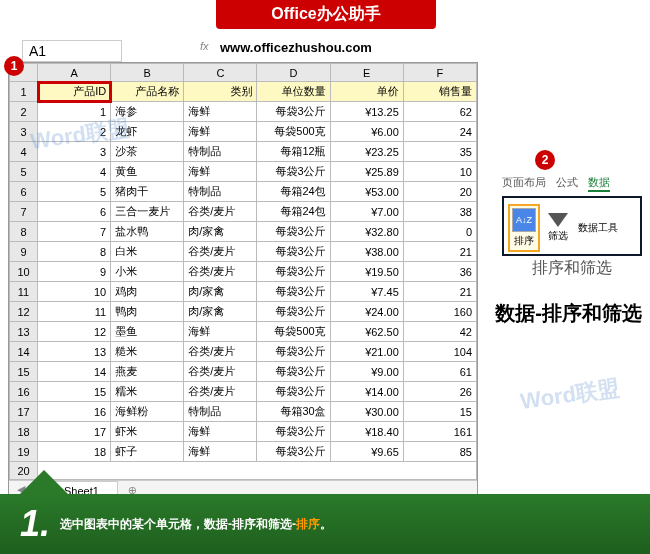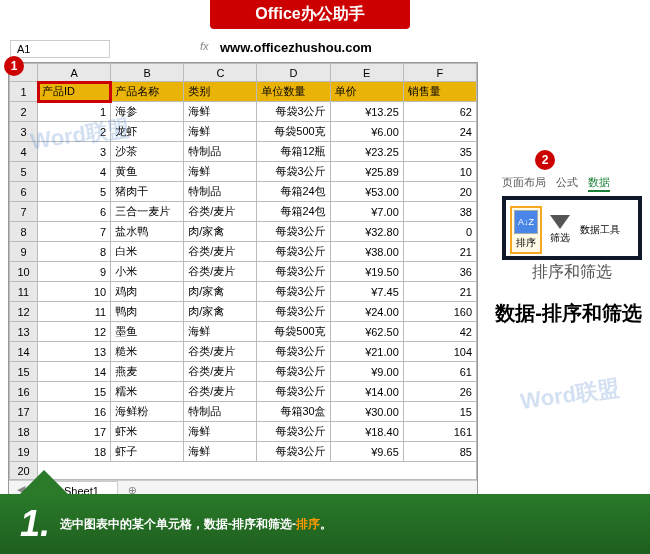--- a/index.html
+++ b/index.html
@@ -1,42 +1,42 @@
 <!DOCTYPE html>
 <html><head>
 <meta charset="utf-8">
 <style>
 * { margin: 0; padding: 0; box-sizing: border-box; }
 body { font-family: "Microsoft YaHei", SimSun, sans-serif; font-size: 11px; width: 650px; height: 554px; background: #fff; position: relative; overflow: hidden; }
-.banner { background: #c00; color: #fff; font-weight: bold; font-size: 16px; text-align: center; padding: 4px 0; margin: 0 auto; width: 200px; border-radius: 0 0 4px 4px; position: absolute; left: 210px; top: 0; z-index: 10; }
+.banner { background: #c00; color: #fff; font-weight: bold; font-size: 16px; text-align: center; padding: 4px 0; margin: 0 auto; width: 220px; border-radius: 0 0 4px 4px; position: absolute; left: 216px; top: 0; z-index: 10; }
 .url { position: absolute; top: 40px; left: 220px; font-weight: bold; font-size: 13px; z-index: 10; }
-.cellref { position: absolute; top: 40px; left: 10px; width: 100px; border: 1px solid #ccc; background: #fff; padding: 2px 6px; font-size: 11px; }
+.cellref { position: absolute; top: 40px; left: 22px; width: 100px; border: 1px solid #ccc; background: #fff; padding: 2px 6px; font-size: 14px; }
 .fx { position: absolute; top: 40px; left: 200px; font-style: italic; color: #888; font-size: 11px; }
 .badge { width: 20px; height: 20px; border-radius: 50%; background: #c00; color: #fff; font-weight: bold; display: flex; align-items: center; justify-content: center; font-size: 12px; position: absolute; z-index: 20; }
 .b1 { top: 56px; left: 4px; }
 .b2 { top: 150px; right: 95px; }
 .sheet { position: absolute; top: 62px; left: 8px; width: 470px; border: 1px solid #999; background: #fff; }
 .sheet table { border-collapse: collapse; width: 100%; table-layout: fixed; }
 .sheet th, .sheet td { border: 1px solid #bbb; padding: 2px 4px; font-size: 11px; height: 18px; overflow: hidden; white-space: nowrap; }
 .sheet th { background: #e8e8e8; font-weight: normal; text-align: center; }
 .sheet .rowhdr { width: 28px; text-align: center; background: #e8e8e8; }
 .sheet .colA { text-align: right; }
 .sheet .colD, .sheet .colE { text-align: right; }
 .sheet .colF { text-align: right; }
-.hdr-row td { text-align: left; background: #eab308; font-weight: normal; }
+.hdr-row td { text-align: right; background: #fef9c3; font-weight: normal; }
 .sel { outline: 3px solid #c00; outline-offset: -2px; }
 .tabs { display: flex; border-top: 1px solid #ccc; background: #f4f4f4; }
 .tabs .scroll { padding: 2px 8px; color: #888; }
 .tabs .tab { padding: 3px 18px; background: #fff; border: 1px solid #ccc; border-bottom: none; font-size: 11px; }
 .tabs .plus { padding: 3px 10px; color: #888; }
 .ribbon { position: absolute; top: 175px; right: 8px; width: 140px; }
 .ribbon-tabs { display: flex; gap: 10px; font-size: 11px; margin-bottom: 4px; }
 .ribbon-tabs span { color: #555; }
 .ribbon-tabs .active { color: #1a7f37; border-bottom: 2px solid #1a7f37; }
-.ribbon-group { border: 4px solid #0f172a; padding: 6px 4px 2px; display: flex; gap: 6px; align-items: center; }
+.ribbon-group { border: 2px solid #0f172a; padding: 6px 4px 2px; display: flex; gap: 6px; align-items: center; }
 .ribbon-btn { display: flex; flex-direction: column; align-items: center; font-size: 10px; gap: 2px; padding: 2px; }
 .ribbon-btn.hl { border: 2px solid #f5a623; background: #fffbe6; }
 .icon-box { width: 24px; height: 24px; border: 1px solid #aaa; display: flex; align-items: center; justify-content: center; font-size: 9px; background: #4a86e8; color: #fff; }
 .icon-filter { width: 0; height: 0; border-left: 10px solid transparent; border-right: 10px solid transparent; border-top: 14px solid #555; }
 .ribbon-label { font-size: 16px; text-align: center; color: #555; margin-top: 2px; }
 .callout { position: absolute; top: 300px; right: 8px; font-size: 20px; font-weight: bold; }
 .footer { position: absolute; bottom: 0; left: 0; right: 0; height: 60px; background: linear-gradient(#2a7a2a, #1e5e1e); color: #fff; display: flex; align-items: center; padding: 0 20px; }
 .footer::before { content: ""; position: absolute; top: -24px; left: 20px; width: 0; height: 0; border-left: 24px solid transparent; border-right: 24px solid transparent; border-bottom: 24px solid #2a7a2a; }
 .footer .num { font-size: 36px; font-weight: bold; margin-right: 10px; font-style: italic; }
 .footer .txt { font-size: 12px; font-weight: bold; }

